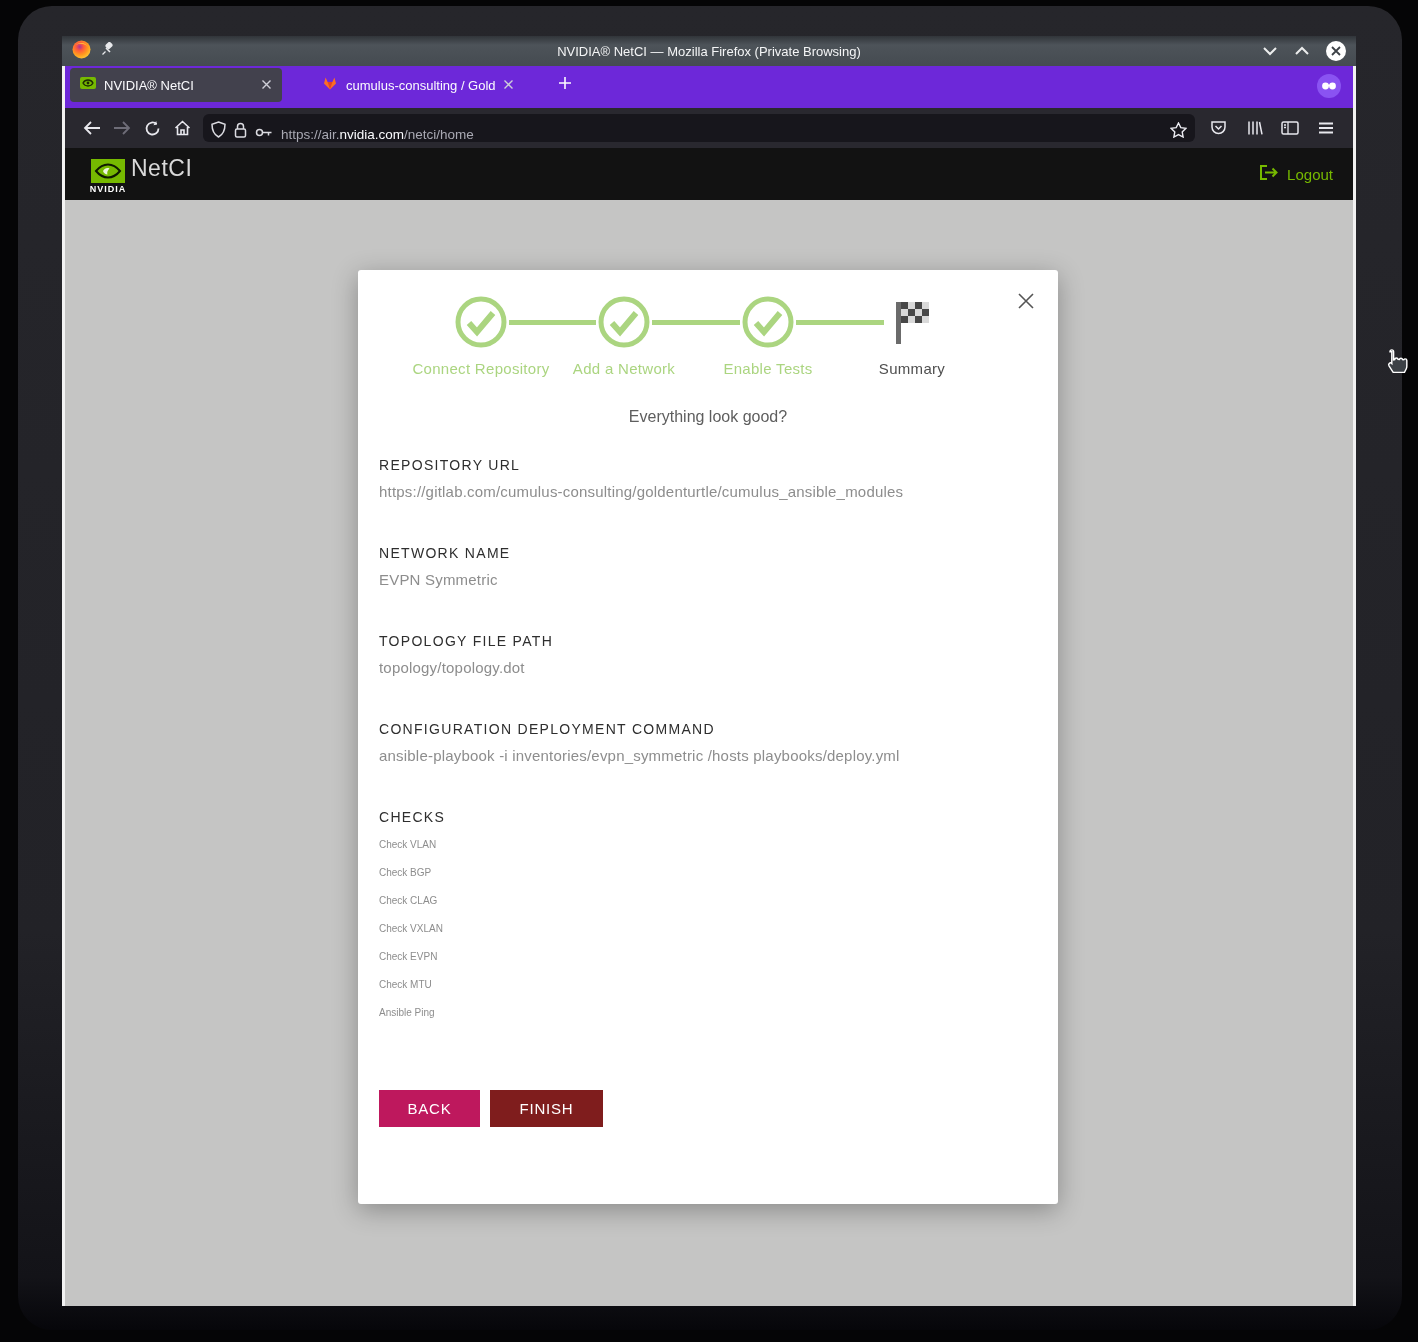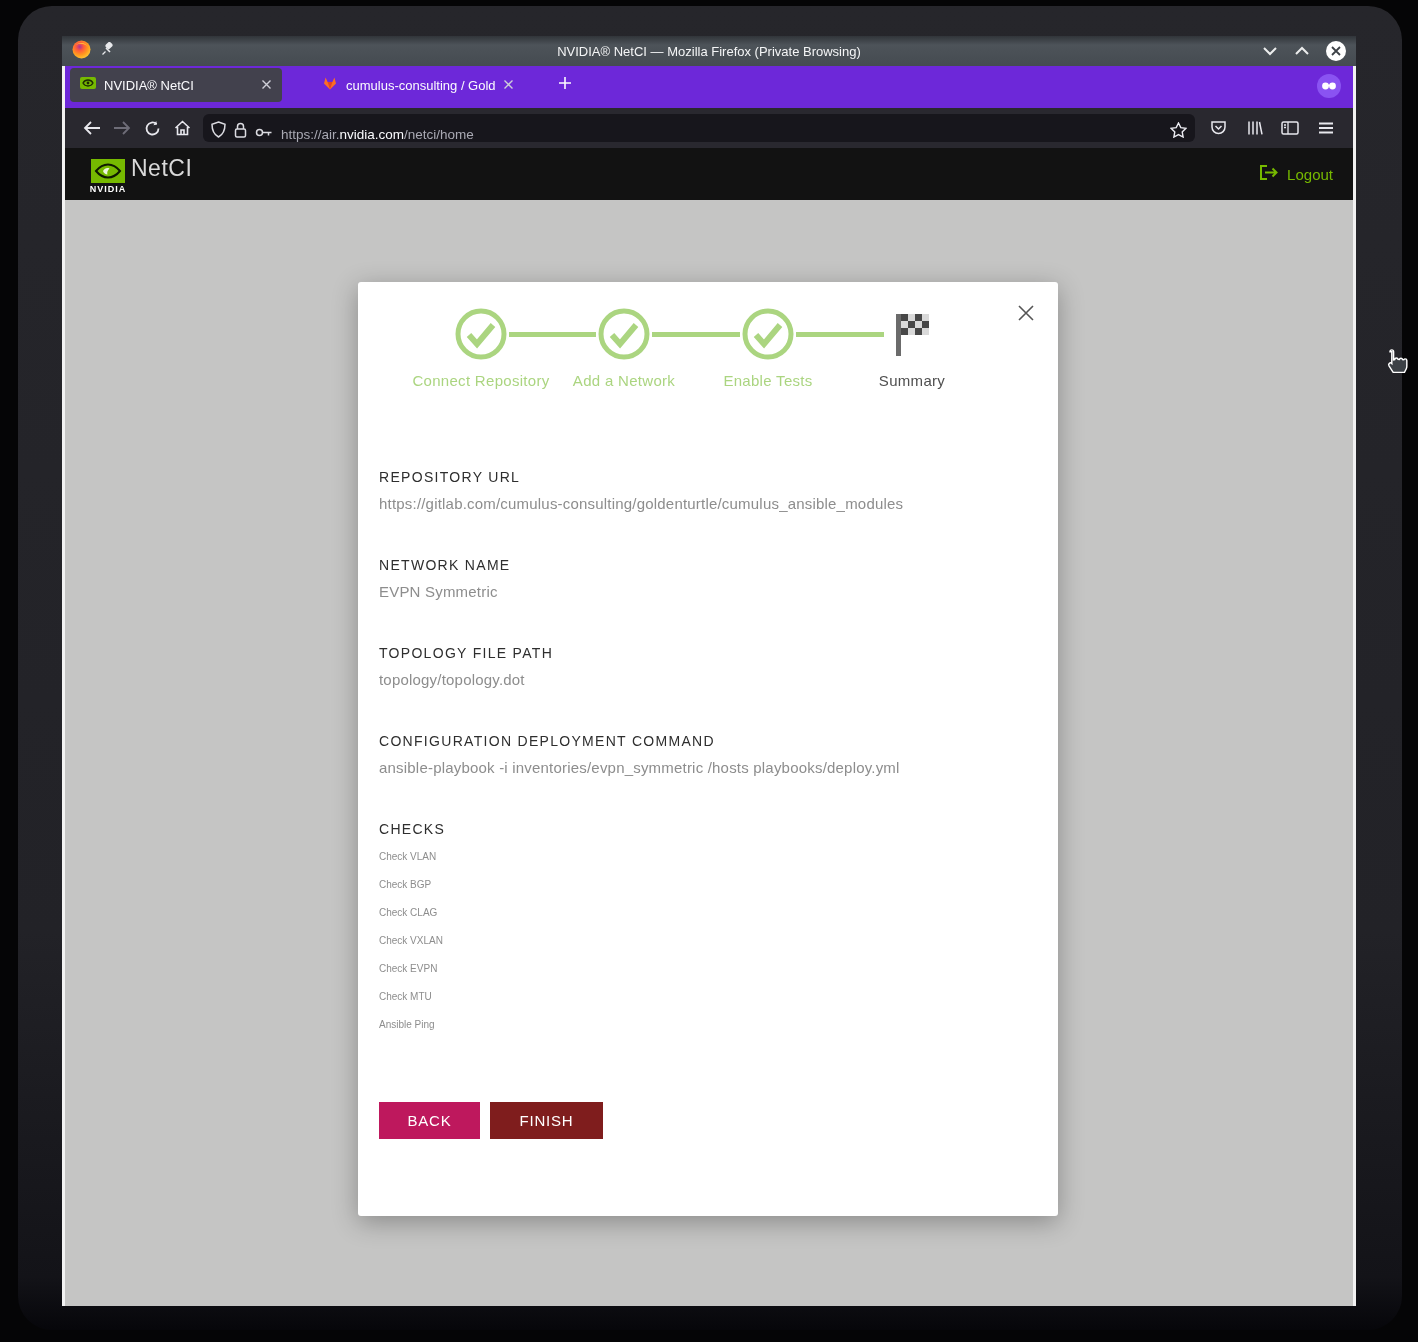--- a/index.html
+++ b/index.html
@@ -50,21 +50,21 @@
   .brandwrap { display:flex; align-items:flex-end; gap:0; }
   .nvlogo { width:46px; display:flex; flex-direction:column; align-items:center; }
   .nvlogo .sq { width:34px; height:24px; background:#76b900; display:flex; align-items:center; justify-content:center; }
   .nvlogo .wordmark { color:#fff; font-size:9px; font-weight:bold; letter-spacing:1px; margin-top:1px; }
   .brand { color:#d9d9d9; font-size:23px; letter-spacing:0.5px; margin-bottom:12px; }
   .logout { margin-left:auto; display:flex; align-items:center; gap:8px; color:#76b900; font-size:15px; cursor:pointer; }
 
   .appbody { height:1106px; background:#c5c5c4; position:relative; }
 
   
-  .modal { position:absolute; left:358px; top:282px; width:700px; height:934px; background:#fff;
+  .modal { position:absolute; left:358px; top:270px; width:700px; height:934px; background:#fff;
            border-radius:3px; box-shadow:0 6px 26px rgba(0,0,0,0.30); z-index:5; }
   .modal-close { position:absolute; left:657px; top:20px; width:22px; height:22px; display:flex;
                  align-items:center; justify-content:center; cursor:pointer; }
 
   .step { position:absolute; width:160px; text-align:center; }
   .step .slabel { font-size:15px; letter-spacing:0.3px; }
   .step.done .slabel { color:#abd580; }
   .step.current .slabel { color:#4f4f4f; }
   .s0 { left:43px; top:90px; } .s1 { left:186px; top:90px; } .s2 { left:330px; top:90px; } .s3 { left:474px; top:90px; }
   .ic0 { position:absolute; left:97px;  top:26px; } .ic1 { position:absolute; left:240px; top:26px; }
@@ -343,20 +343,21 @@
 
     <div class="conn c0"></div>
     <div class="conn c1"></div>
     <div class="conn c2"></div>
 
     <div class="step done s0"><span class="slabel">Connect Repository</span></div>
     <div class="step done s1"><span class="slabel">Add a Network</span></div>
     <div class="step done s2"><span class="slabel">Enable Tests</span></div>
     <div class="step current s3"><span class="slabel">Summary</span></div>
 
+    <div class="question">Everything look good?</div>
 
     <div class="flabel fl0">REPOSITORY URL</div>
     <div class="fvalue fv0">https://gitlab.com/cumulus-consulting/goldenturtle/cumulus_ansible_modules</div>
 
     <div class="flabel fl1">NETWORK NAME</div>
     <div class="fvalue fv1">EVPN Symmetric</div>
 
     <div class="flabel fl2">TOPOLOGY FILE PATH</div>
     <div class="fvalue fv2">topology/topology.dot</div>
 

